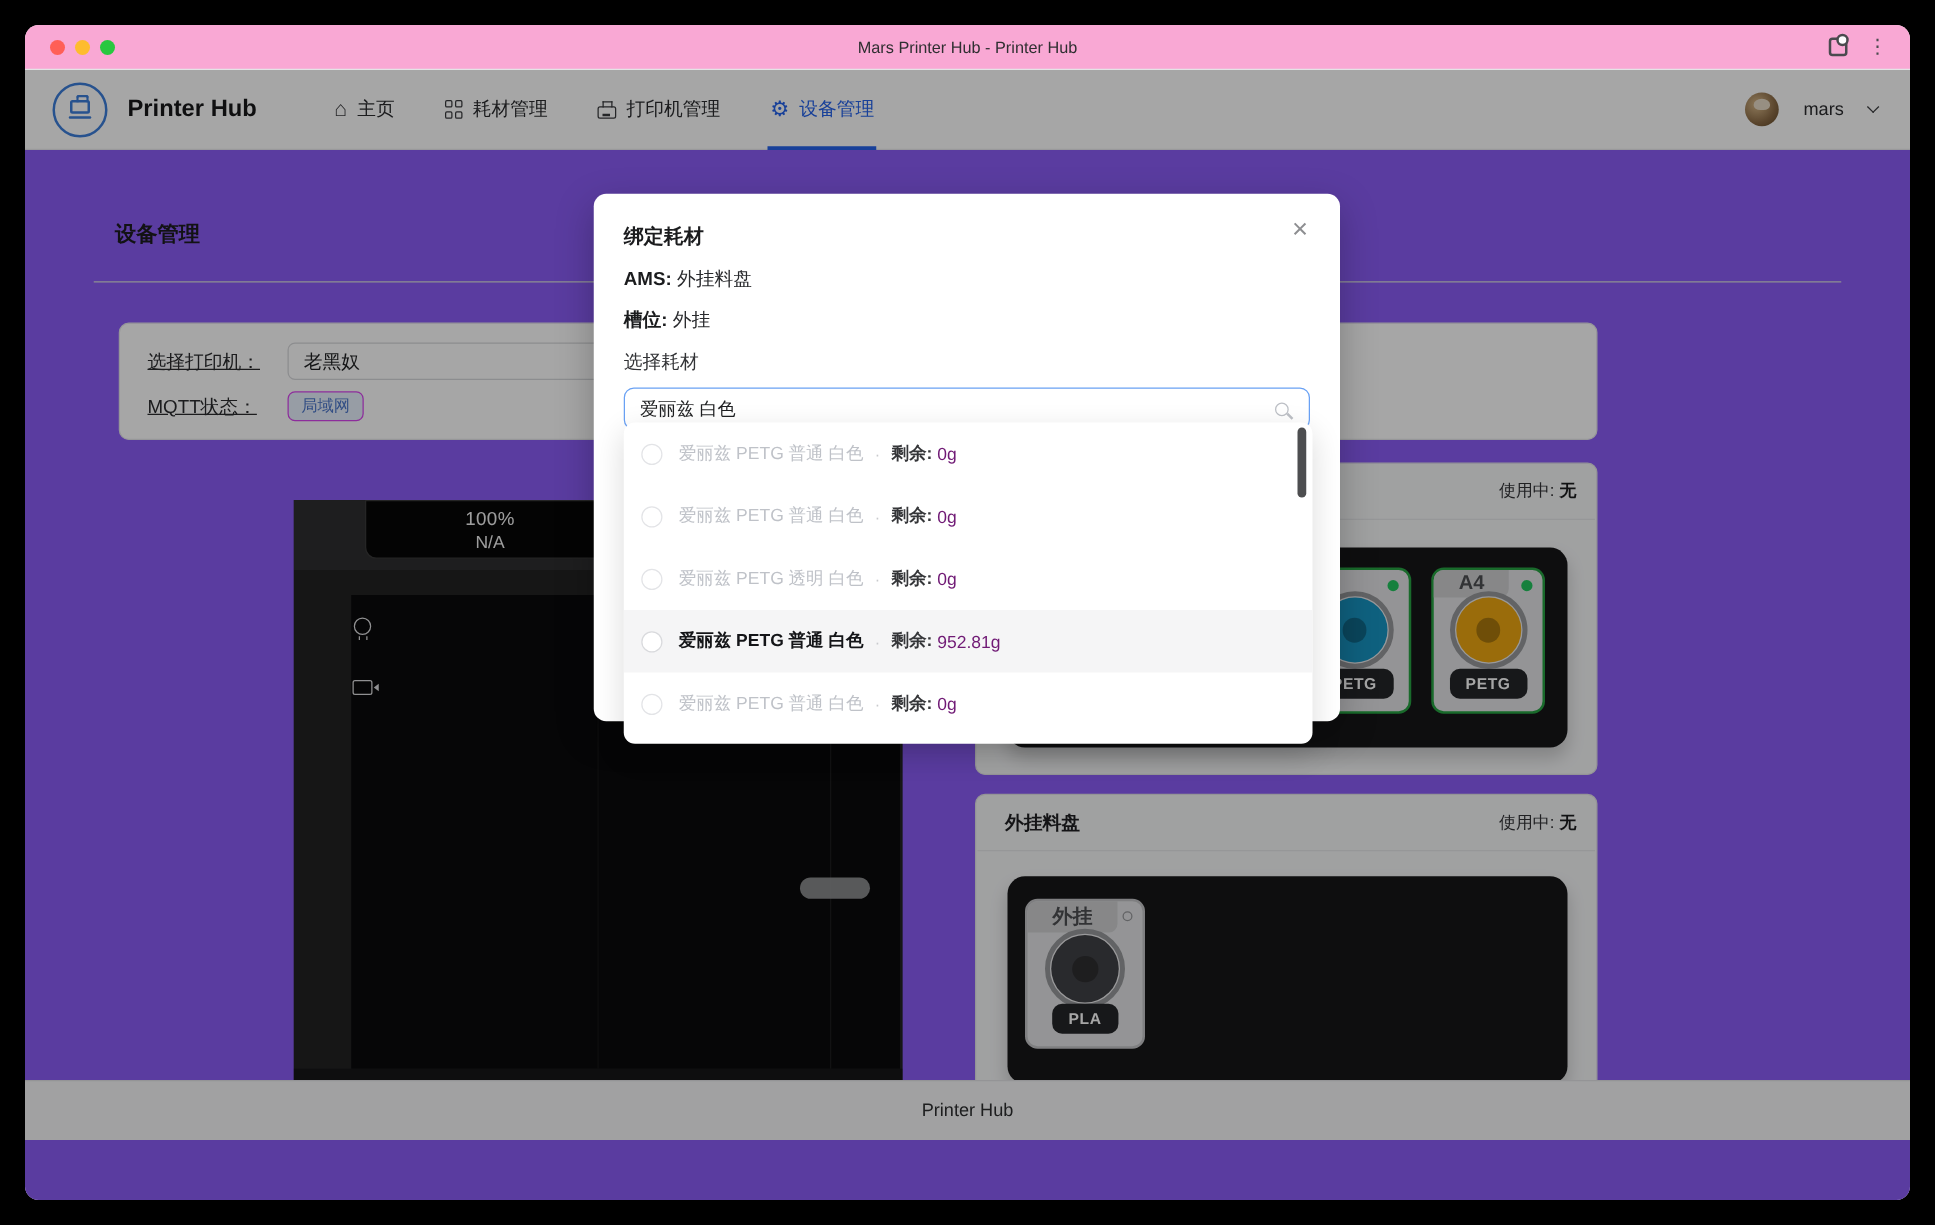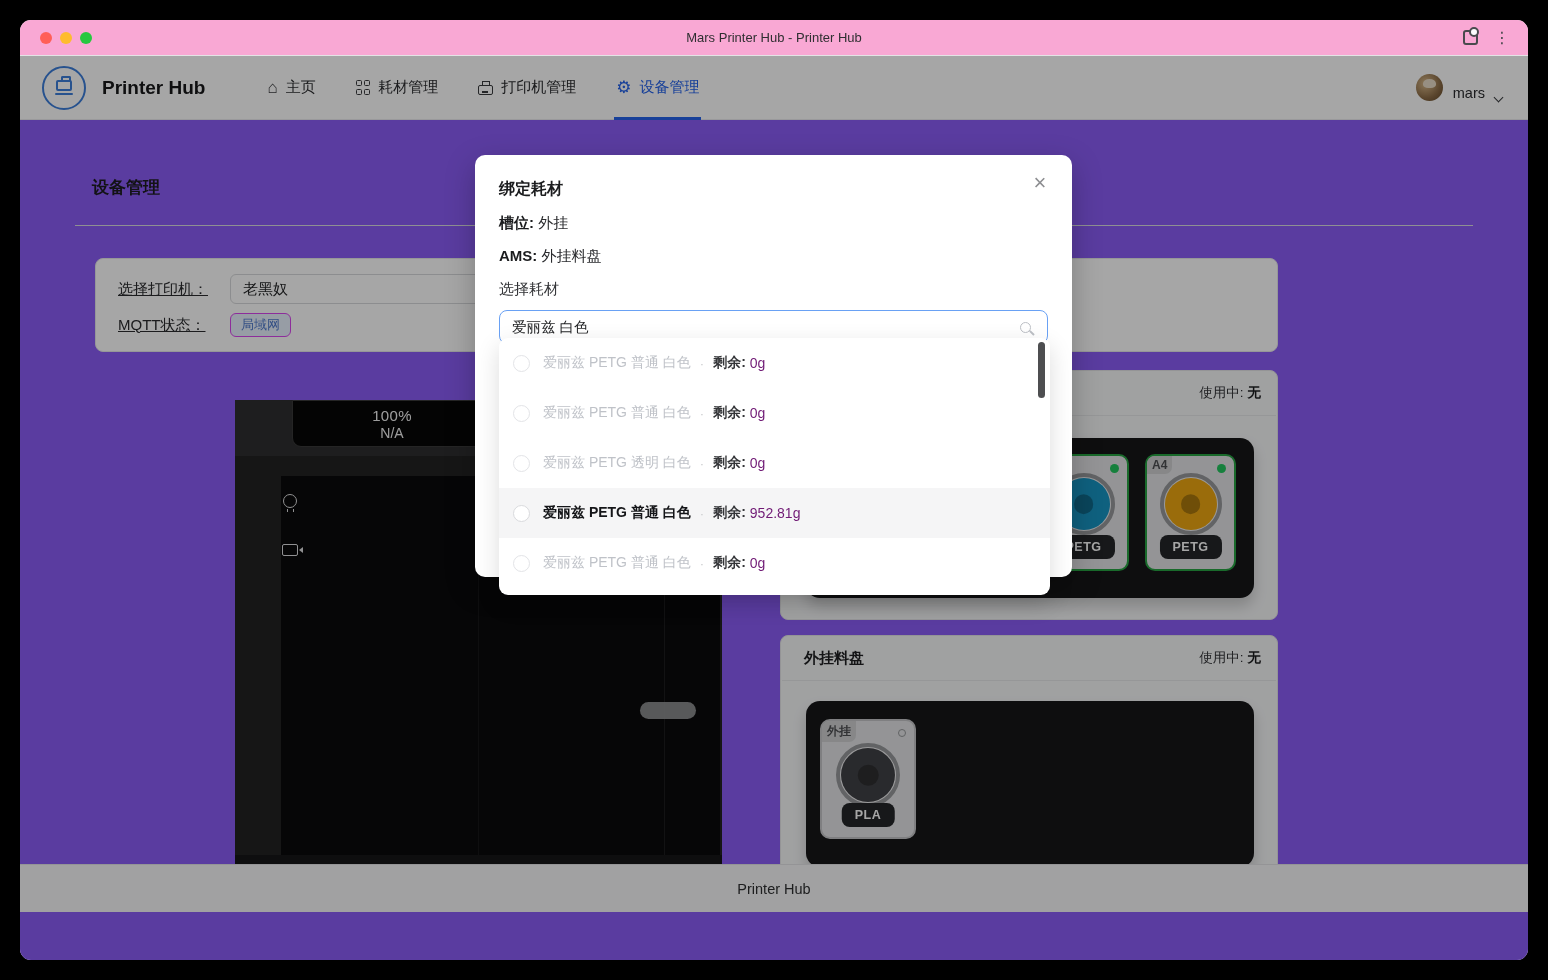--- a/index.html
+++ b/index.html
@@ -32,21 +32,21 @@
   .nav-item { display:flex; align-items:center; gap:8px; font-size:15px; color:#2b2c2f; position:relative; height:64px; cursor:pointer; }
   .nav-item .glyph { font-size:17px; color:#3a3b3e; line-height:1; }
   .nav-item.active { color:#2563eb; }
   .nav-item.active .glyph { color:#2563eb; }
   .nav-item.active::after { content:''; position:absolute; left:-2px; right:-2px; bottom:0; height:3px; background:#2563eb; }
   .ic-grid { display:grid; grid-template-columns:6px 6px; gap:2.5px; }
   .ic-grid span { width:6px; height:6px; border:1.6px solid #3a3b3e; border-radius:1.5px; }
   .ic-printer-s { width:15px; height:10px; border:1.7px solid #3a3b3e; border-radius:2px; position:relative; margin-top:5px; }
   .ic-printer-s::before { content:''; position:absolute; left:2.8px; top:-5.5px; width:6px; height:4px; border:1.7px solid #3a3b3e; border-bottom:none; }
   .ic-printer-s::after { content:''; position:absolute; left:2.8px; bottom:1.5px; width:6px; height:1.7px; background:#3a3b3e; }
-  .header-right { margin-left:auto; display:flex; align-items:flex-end; gap:10px; }
+  .header-right { margin-left:auto; display:flex; align-items:center; gap:20px; }
   .avatar { width:27px; height:27px; border-radius:50%; background:radial-gradient(circle at 35% 35%, #d8b98a, #8a6a45 60%, #5d4526); overflow:hidden; position:relative; }
   .avatar::after { content:''; position:absolute; left:7px; top:5px; width:13px; height:9px; background:#e9dcc8; border-radius:50% 50% 40% 40%; }
   .user-name { font-size:14.5px; color:#2b2c2f; }
   .ic-chev { width:7px; height:7px; border-right:1.5px solid #3a3b3e; border-bottom:1.5px solid #3a3b3e; transform:rotate(45deg); margin-top:-4px; }
 
   
   .content { position:absolute; top:64px; bottom:48px; left:0; right:0; }
   .page-title { position:absolute; left:72px; top:56px; font-size:17px; font-weight:bold; color:#1c1d1f; }
   .title-divider { position:absolute; left:55px; right:55px; top:105px; height:1px; background:#dcdde0; }
 
@@ -87,21 +87,21 @@
   .sec-inuse b { font-weight:bold; color:#1b1c1e; margin-left:4px; }
   .sec-div { height:1px; background:#e7e8ea; margin:0 1px; }
 
   .tray-panel { position:absolute; left:25px; width:448px; background:#161618; border-radius:14px; box-shadow:0 8px 14px rgba(0,0,0,.18); }
   .panel-ams { top:67px; height:160px; }
   .panel-ext { top:65px; height:166px; }
 
   .slot { position:absolute; background:#e3e4e6; border-radius:10px; }
   .slot.green-border { border:2px solid #27a343; }
   .slot.gray-border { border:2px solid #c3c4c6; }
-  .slot-tag { position:absolute; left:0; top:0; background:#cfd0d2; color:#4e4f52; font-size:12px; font-weight:bold; padding:2px 5px; border-radius:8px 0 7px 0; }
+  .slot-tag { position:absolute; left:0; top:0; background:#cfd0d2; color:#4e4f52; font-size:16px; font-weight:bold; padding:2px 20px; border-radius:8px 0 7px 0; }
   .slot-dot { position:absolute; right:8px; top:8px; width:9px; height:9px; border-radius:50%; }
   .slot-dot.green { background:#22c55e; }
   .slot-dot.empty { border:1.5px solid #96979a; background:transparent; width:8px; height:8px; }
   .spool { position:absolute; left:50%; transform:translateX(-50%); border-radius:50%; border:4px solid #97989b; background:#ececee; display:flex; align-items:center; justify-content:center; }
   .spool-disc { border-radius:50%; position:relative; }
   .spool-disc::after { content:''; position:absolute; left:50%; top:50%; transform:translate(-50%,-50%); width:38%; height:38%; border-radius:50%; background:rgba(0,0,0,.28); }
   .slot-label { position:absolute; left:50%; transform:translateX(-50%); background:#242528; color:#fff; font-size:12.5px; font-weight:bold; letter-spacing:.5px; padding:5px 13px; border-radius:8px; }
 
   .slot-a { left:232px; top:16px; width:91px; height:117px; }
   .slot-b { left:339px; top:16px; width:91px; height:117px; }
@@ -289,24 +289,24 @@
     </div>
 
   </div>
 
   <div class="overlay"></div>
 
   <div class="modal">
     <div class="m-title">绑定耗材</div>
     <div class="m-close">×</div>
     <div class="m-line">
+      <b>AMS:</b> <span>外挂料盘</span>
+    </div>
+    <div class="m-line">
       <b>槽位:</b> <span>外挂</span>
-    </div>
-    <div class="m-line">
-      <b>AMS:</b> <span>外挂料盘</span>
     </div>
     <div class="m-select-label">选择耗材</div>
     <div class="m-input">
       <span class="m-input-value">爱丽兹 白色</span>
       <span class="ic-search"></span>
     </div>
   </div>
 
   <div class="dropdown">
     <div class="opt disabled">

